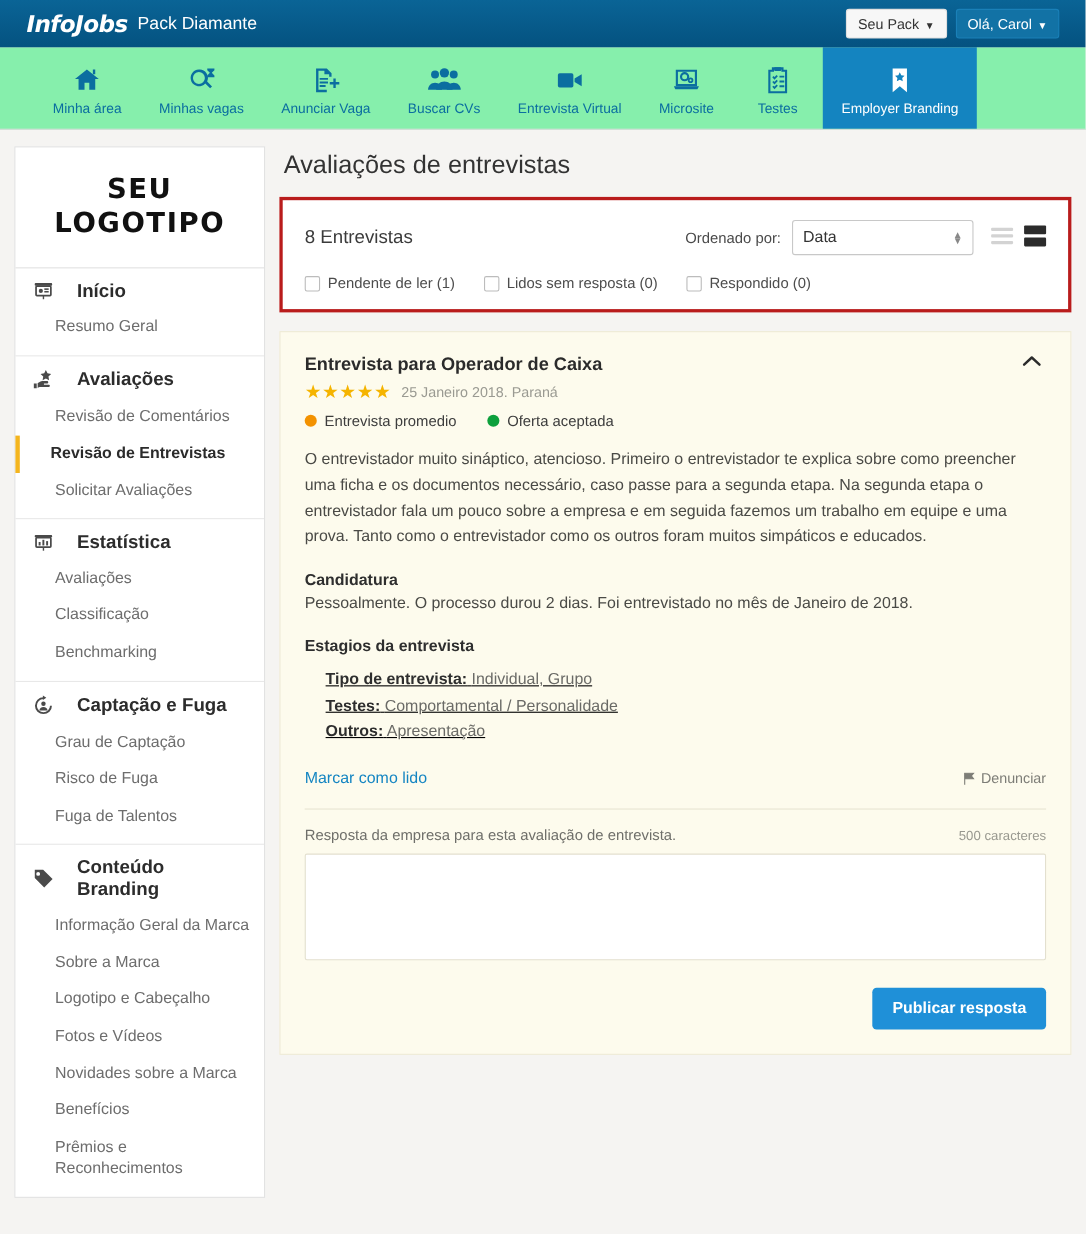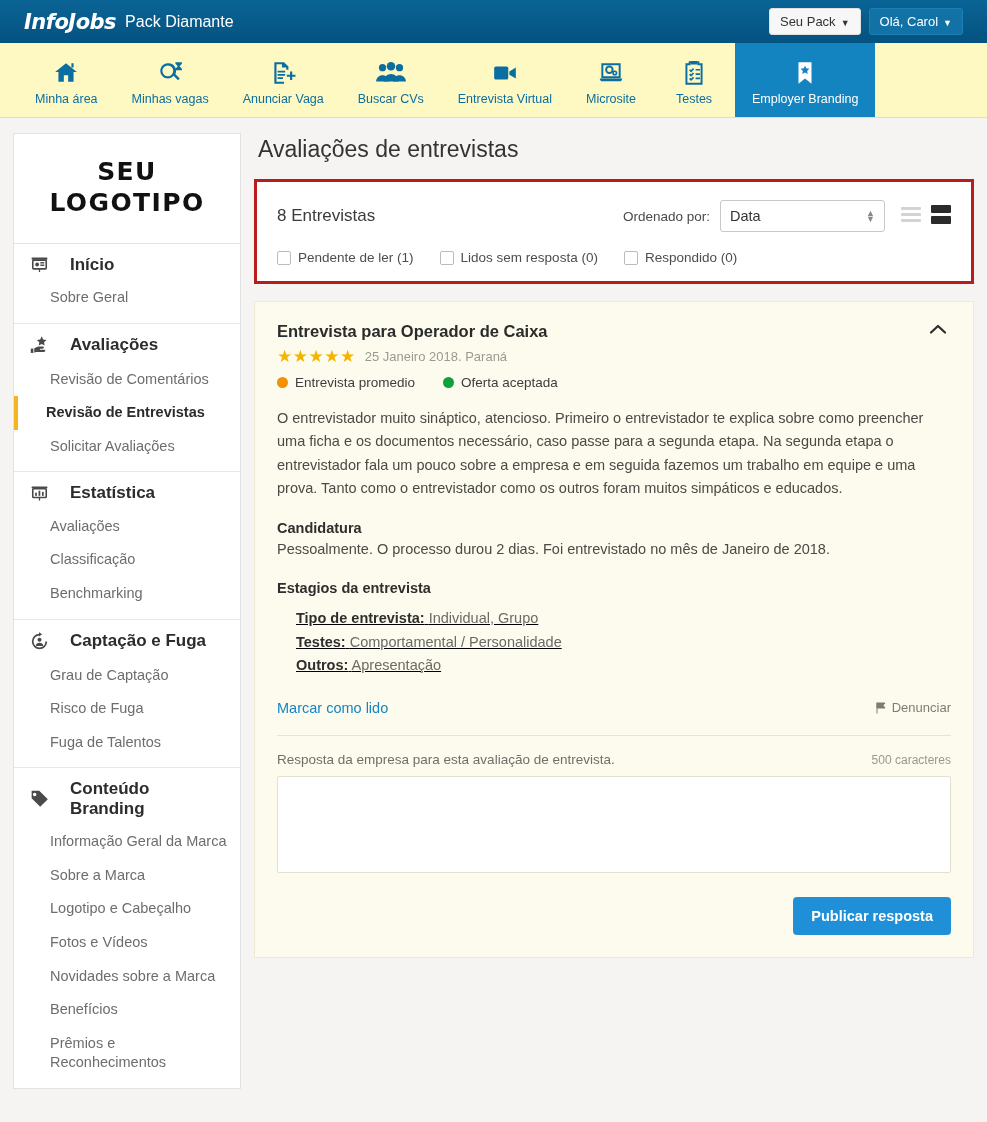--- a/index.html
+++ b/index.html
@@ -37,24 +37,24 @@
   }
   .btn-user {
     background: #1272a5; color: #fff; border: 1px solid #1a80b8;
     border-radius: 3px; padding: 5px 10px; font-size: 13px;
     cursor: pointer; white-space: nowrap;
   }
   .caret { display: inline-block; margin-left: 5px; font-size: 9px; vertical-align: middle; }
 
   
   .navbar {
-    height: 75px; background: #fef9c3;
+    height: 75px; background: #86efac;
     border-bottom: 1px solid #dcdcdc;
     display: flex; align-items: stretch;
-    padding-left: 18px;
+    padding-left: 31px;
   }
   .nav-item {
     display: flex; flex-direction: column;
     align-items: center; justify-content: center;
     padding: 6px 17px 4px 17px;
     cursor: pointer; min-width: 82px;
   }
   .nav-item .nav-icon { height: 32px; display: flex; align-items: center; justify-content: center; }
   .nav-item .nav-label {
     font-size: 12.5px; color: #0b6ea0; margin-top: 3px; white-space: nowrap;
@@ -312,21 +312,21 @@
               <rect x="2" y="3" width="20" height="3" rx="1"></rect>
               <rect x="3.5" y="6.5" width="17" height="11" rx="1" fill="none" stroke="#4a4a4a" stroke-width="2"></rect>
               <circle cx="9" cy="12" r="2.4"></circle>
               <rect x="13" y="9" width="5" height="1.8"></rect>
               <rect x="13" y="12" width="5" height="1.8"></rect>
               <rect x="11.2" y="17.5" width="1.6" height="4"></rect>
             </svg>
         </span>
         <span class="g-label">Início</span>
       </div>
-      <div class="sub-item">Sobre Geral</div>
+      <div class="sub-item">Resumo Geral</div>
     </div>
 
     <div class="nav-group">
       <div class="group-head">
         <span class="group-icon">
           <svg width="21" height="21" viewBox="0 0 24 24">
               <path d="M14.5 1.5l1.7 3.5 3.8.6-2.8 2.7.7 3.8-3.4-1.8-3.4 1.8.7-3.8L9 5.6l3.8-.6 1.7-3.5z"></path>
               <path d="M2 15.5h3v5H2z"></path>
               <path d="M6 15c1.8-.6 3-2 5-2h4.5c1 0 1.5.6 1.5 1.3 0 .8-.6 1.3-1.5 1.3h-3v1.2h4.6c1 0 1.6.5 1.6 1.2 0 .8-.7 1.3-1.7 1.3H9c-1.3 0-2.1.5-3 1v-5.3z"></path>
             </svg>

